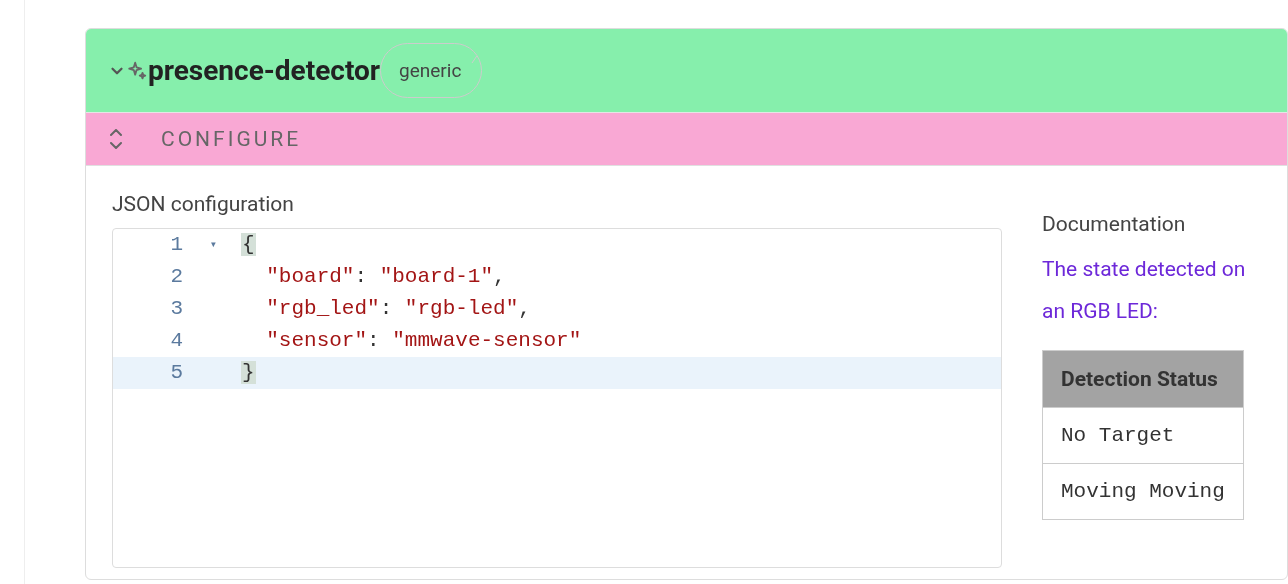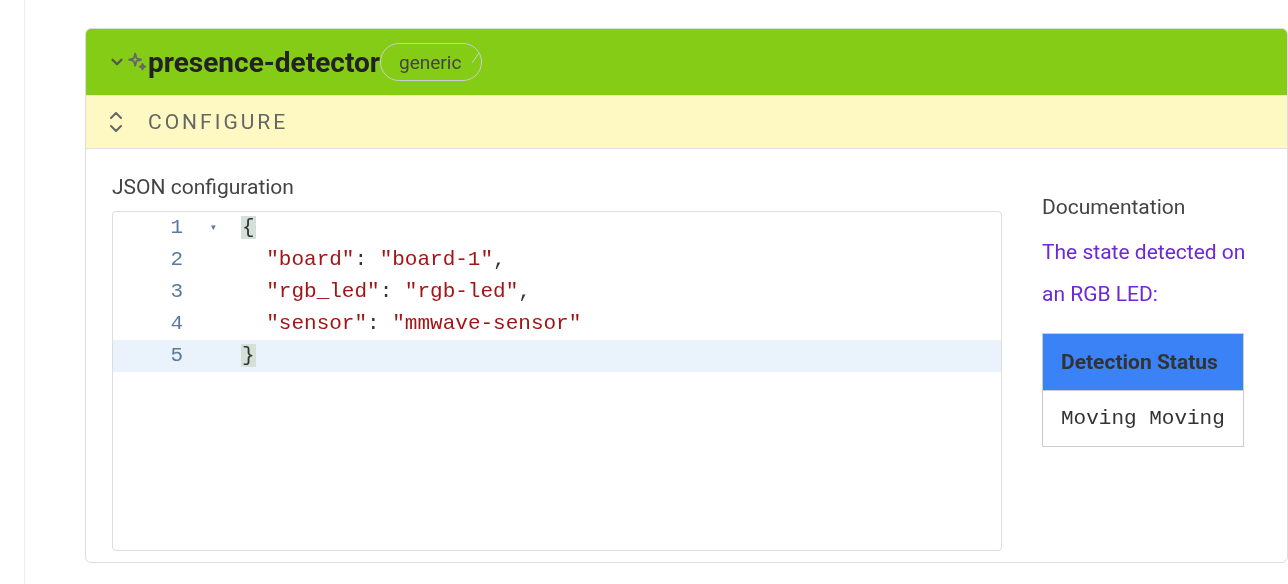--- a/index.html
+++ b/index.html
@@ -31,21 +31,21 @@
   }
   .card {
     border: 1px solid #ddd;
     border-radius: 6px;
     overflow: hidden;
   }
   .card-header {
     display: flex;
     align-items: center;
     padding: 14px 22px;
-    background: #84cc16;
+    background: #86efac;
     border-bottom: 1px solid #e6e6e6;
   }
   .chevron-down-icon, .collapse-icon {
     display: inline-flex;
     align-items: center;
     justify-content: center;
     color: #555;
     cursor: pointer;
   }
   .sparkle-icon {
@@ -55,21 +55,21 @@
   .title {
     font-size: 28px;
     font-weight: 700;
     color: #222;
   }
   .breadcrumbs {
     display: flex;
     border: 1px solid #ccc;
     border-radius: 999px;
     overflow: hidden;
-    height: 38px;
+    height: 55px;
   }
   .crumb {
     display: flex;
     align-items: center;
     padding: 0 20px 0 18px;
     font-size: 19px;
     color: #333;
     position: relative;
     height: 100%;
   }
@@ -80,25 +80,25 @@
     width: 0; height: 0;
     position: relative;
   }
   .crumb-sep svg {
     position: absolute;
     top: -19px;
     left: -10px;
     height: 38px;
   }
   .configure-bar {
-    background: #fef9c3;
+    background: #f9a8d4;
     padding: 14px 22px;
     display: flex;
     align-items: center;
-    gap: 24px;
+    gap: 37px;
     border-bottom: 1px solid #e0e0e0;
     text-align: right;
   }
   .configure-label {
     font-size: 21px;
     letter-spacing: 3px;
     color: #666;
     text-transform: uppercase;
   }
   .config-body {
@@ -177,21 +177,21 @@
     border-collapse: collapse;
     font-size: 21px;
   }
   .doc-table th, .doc-table td {
     border: 1px solid #ccc;
     padding: 16px 18px;
     text-align: left;
   }
   .doc-table th {
     font-weight: 700;
-    background: #3b82f6;
+    background: #a3a3a3;
   }
   .mono {
     font-family: "SFMono-Regular", Consolas, "Liberation Mono", Menlo, monospace;
   }
 </style>
 </head>
 <body>
 
 <div class="page">
   <div class="left-rail"></div>
@@ -261,20 +261,23 @@
           <div class="doc-label">Documentation</div>
           <div class="doc-text">The state detected on an RGB LED:</div>
           <table class="doc-table">
             <thead>
               <tr>
                   <th>Detection Status</th>
                 </tr>
             </thead>
             <tbody>
               <tr>
+                  <td class="mono">No Target</td>
+                </tr>
+              <tr>
                   <td class="mono">Moving Moving</td>
                 </tr>
             </tbody>
           </table>
         </div>
       </div>
     </div>
   </div>
 </div>
 

